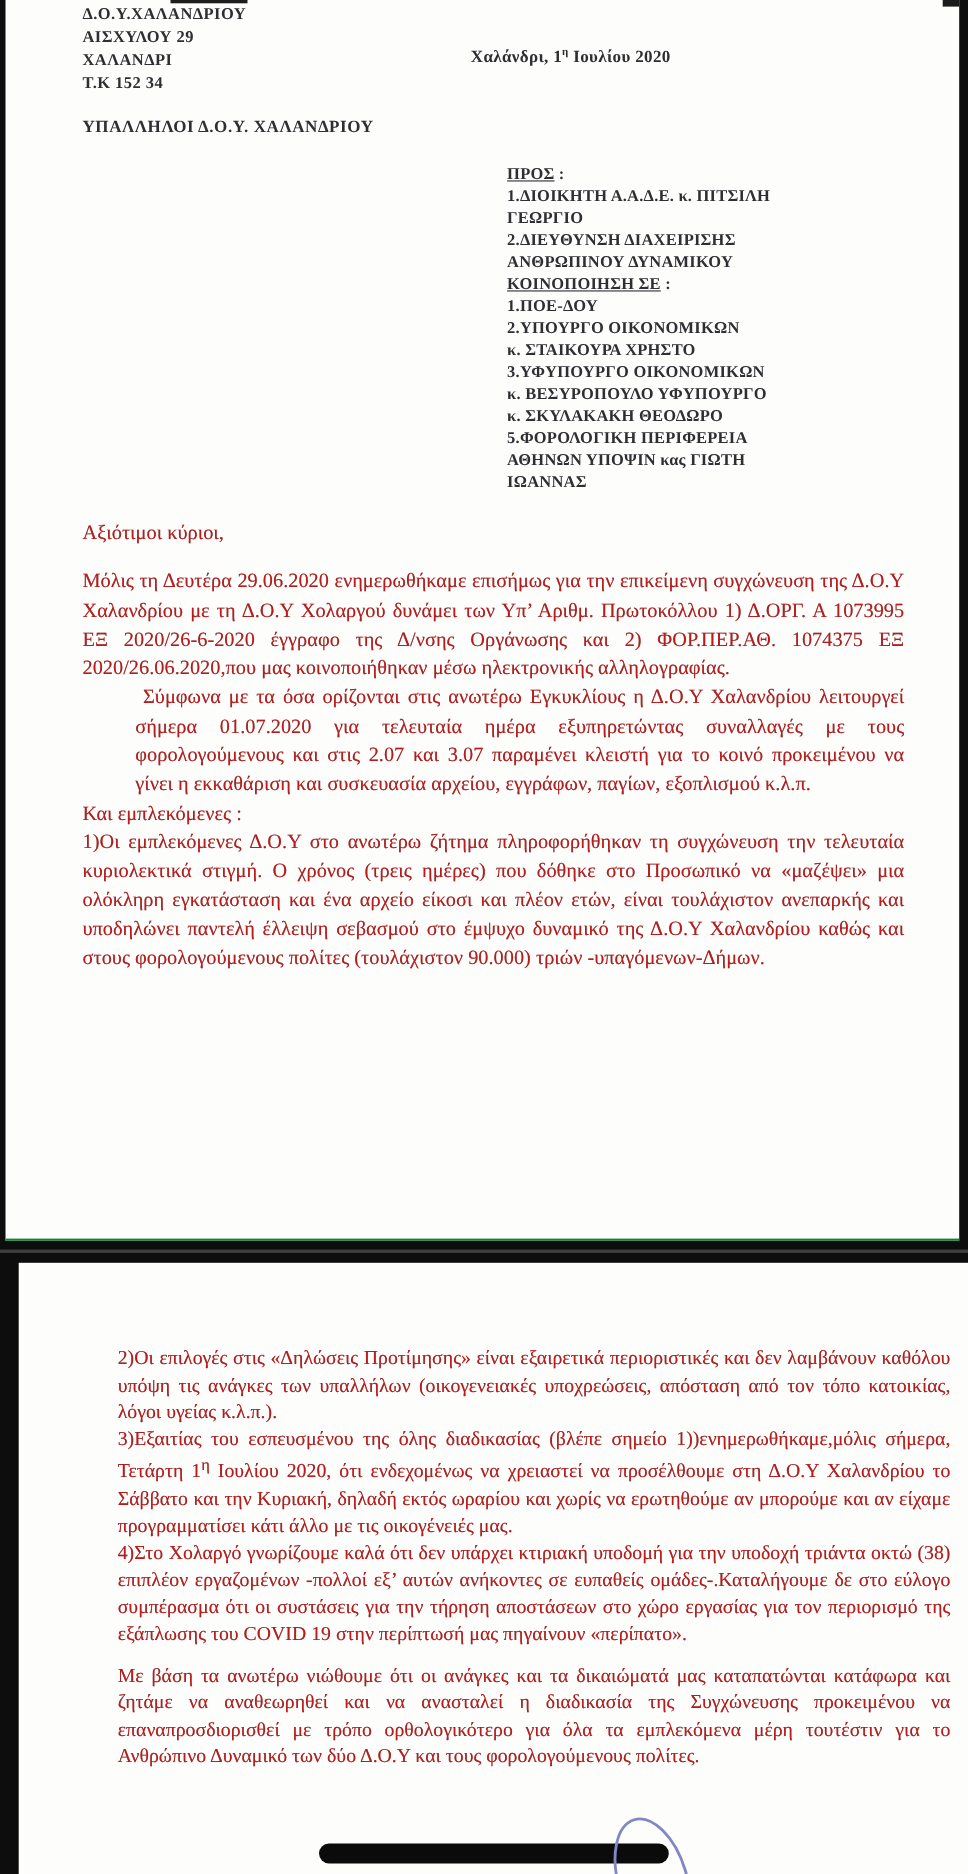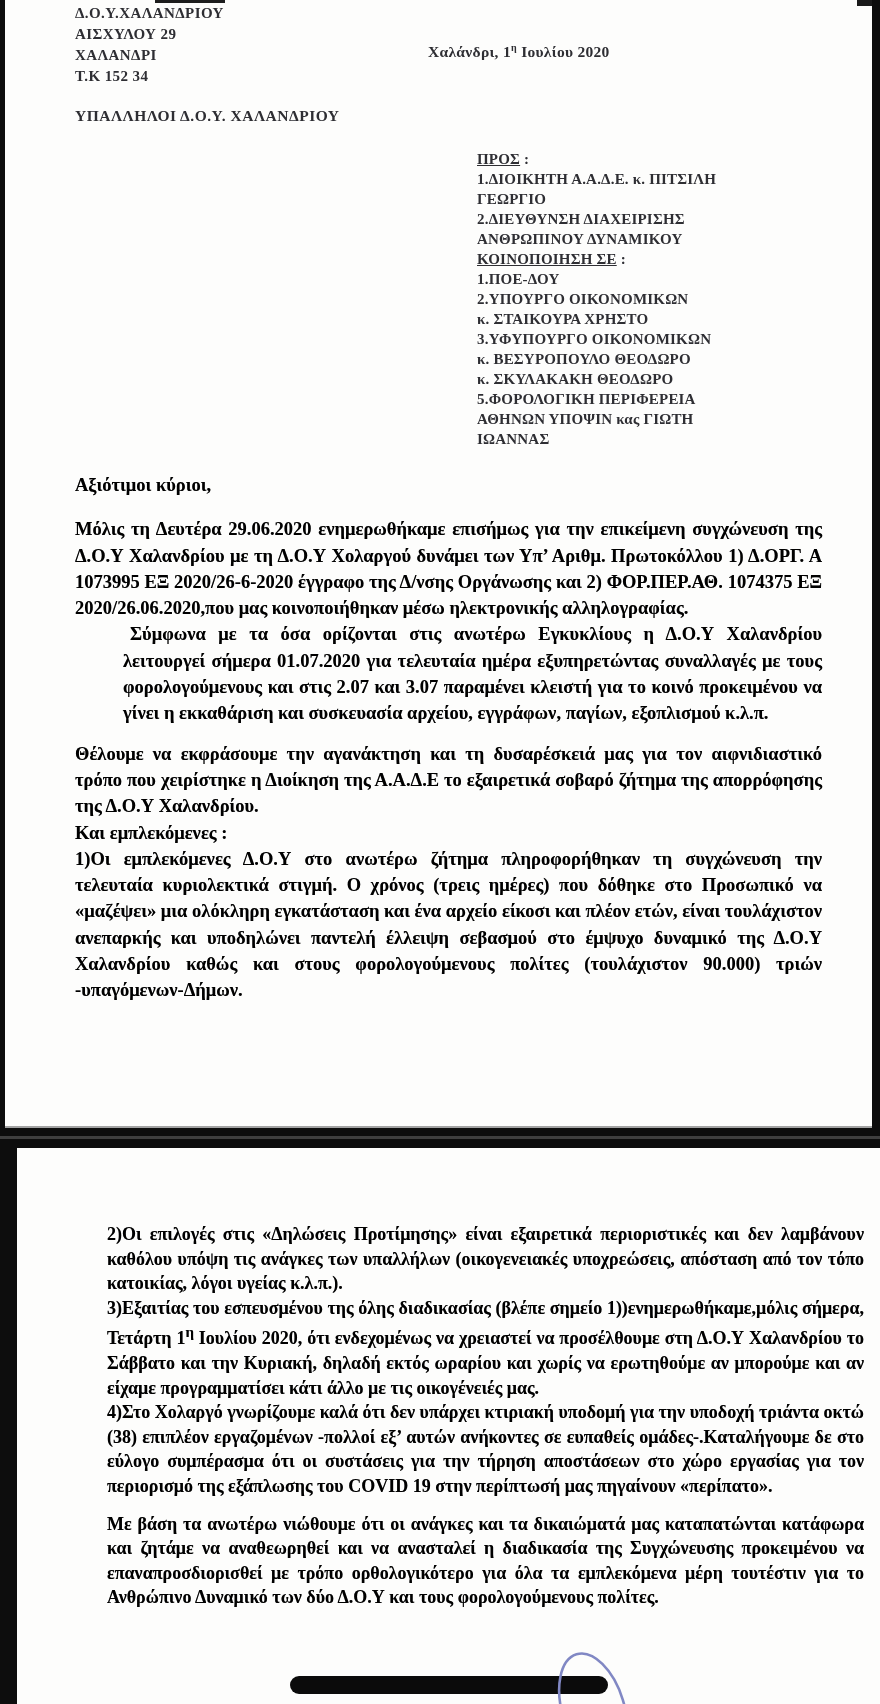--- a/index.html
+++ b/index.html
@@ -1,21 +1,21 @@
 <!DOCTYPE html>
 <html><head>
 <meta charset="utf-8">
 <style>
   html,body { margin:0; padding:0; background:#101010; }
   #canvas {
     position:relative; width:880px; height:1704px; overflow:hidden;
     background:#0d0d0d; font-family:"Liberation Serif", serif;
   }
   .photo { position:absolute; background:#fdfdfc; }
-  #photo1 { left:5px; top:0; width:867px; height:1126px; border-bottom:2px solid #a3a3a3; }
+  #photo1 { left:5px; top:0; width:867px; height:1126px; border-bottom:2px solid #15803d; }
   #photo2 { left:5px; top:1148px; width:867px; height:556px; overflow:hidden;margin-left:12px; }
   .seam-line { position:absolute; left:0; top:1136px; width:880px; height:3px; background:#3f3f3f; }
 
   .partial-underline { position:absolute; left:150px; top:0; width:70px; height:3px; background:#1d1d1d; }
   .corner-mark { position:absolute; right:0; top:0; width:15px; height:6px; background:#1a1a1a; }
 
   .sender {
     position:absolute; left:70px; top:3px;
     font-weight:bold; font-size:15px; line-height:21px;
     color:#2e2e33; letter-spacing:.4px;
@@ -23,30 +23,29 @@
   .dateline {
     position:absolute; left:423px; top:42px;
     font-weight:bold; font-size:15.5px; color:#2e2e33; letter-spacing:.3px;
   }
   .dateline sup { font-size:10px; }
   .emp-title {
     position:absolute; left:70px; top:107px;
     font-weight:bold; font-size:15.5px; color:#2e2e33; letter-spacing:.5px;
   }
   .recipients {
-    position:absolute; left:472px; top:149px; width:380px;
+    position:absolute; left:456px; top:149px; width:380px;
     font-weight:bold; font-size:15px; line-height:20px;
     color:#2e2e33; letter-spacing:.2px;
   }
   .recipients .u { text-decoration:underline; }
 
   .bodytext {
-    color:#000000; text-align:justify;
+    color:#b91c1c; text-align:justify;
     text-shadow:0 0 .4px rgba(40,40,40,.45);
-    font-weight:bold;
   }
   #body1 {
     position:absolute; left:70px; top:472px; width:747px;
     font-size:18.5px; line-height:26.3px;
   }
   #body1 .salutation { text-align:left; margin:0 0 18px 0; }
   .p { margin:0; }
   .p.indent { text-indent:7px;margin-left:48px; }
   .p.gap { margin-top:14px; }
 
@@ -86,32 +85,31 @@
       <div><span class="u">ΠΡΟΣ</span><span> :</span></div>
       <div>1.ΔΙΟΙΚΗΤΗ Α.Α.Δ.Ε. κ. ΠΙΤΣΙΛΗ</div>
       <div>ΓΕΩΡΓΙΟ</div>
       <div>2.ΔΙΕΥΘΥΝΣΗ ΔΙΑΧΕΙΡΙΣΗΣ</div>
       <div>ΑΝΘΡΩΠΙΝΟΥ ΔΥΝΑΜΙΚΟΥ</div>
       <div><span class="u">ΚΟΙΝΟΠΟΙΗΣΗ ΣΕ</span><span> :</span></div>
       <div>1.ΠΟΕ-ΔΟΥ</div>
       <div>2.ΥΠΟΥΡΓΟ ΟΙΚΟΝΟΜΙΚΩΝ</div>
       <div>κ. ΣΤΑΙΚΟΥΡΑ ΧΡΗΣΤΟ</div>
       <div>3.ΥΦΥΠΟΥΡΓΟ ΟΙΚΟΝΟΜΙΚΩΝ</div>
-      <div>κ. ΒΕΣΥΡΟΠΟΥΛΟ ΘΕΟΔΩΡΟ</div>
+      <div>κ. ΒΕΣΥΡΟΠΟΥΛΟ ΥΦΥΠΟΥΡΓΟ</div>
       <div>κ. ΣΚΥΛΑΚΑΚΗ ΘΕΟΔΩΡΟ</div>
       <div>5.ΦΟΡΟΛΟΓΙΚΗ ΠΕΡΙΦΕΡΕΙΑ</div>
       <div>ΑΘΗΝΩΝ ΥΠΟΨΙΝ κας ΓΙΩΤΗ</div>
       <div>ΙΩΑΝΝΑΣ</div>
     </div>
 
     <div class="bodytext" id="body1">
       <div class="salutation">Αξιότιμοι κύριοι,</div>
       <div class="p">Μόλις τη Δευτέρα 29.06.2020 ενημερωθήκαμε επισήμως για την επικείμενη συγχώνευση της Δ.Ο.Υ Χαλανδρίου με τη Δ.Ο.Υ Χολαργού δυνάμει των Υπ’ Αριθμ. Πρωτοκόλλου 1) Δ.ΟΡΓ. Α 1073995 ΕΞ 2020/26-6-2020 έγγραφο της Δ/νσης Οργάνωσης και 2) ΦΟΡ.ΠΕΡ.ΑΘ. 1074375 ΕΞ 2020/26.06.2020,που μας κοινοποιήθηκαν μέσω ηλεκτρονικής αλληλογραφίας.</div>
       <div class="p indent">Σύμφωνα με τα όσα ορίζονται στις ανωτέρω Εγκυκλίους η Δ.Ο.Υ Χαλανδρίου λειτουργεί σήμερα 01.07.2020 για τελευταία ημέρα εξυπηρετώντας συναλλαγές με τους φορολογούμενους και στις 2.07 και 3.07 παραμένει κλειστή για το κοινό προκειμένου να γίνει η εκκαθάριση και συσκευασία αρχείου, εγγράφων, παγίων, εξοπλισμού κ.λ.π.</div>
-      <div class="p gap">Θέλουμε να εκφράσουμε την αγανάκτηση και τη δυσαρέσκειά μας για τον αιφνιδιαστικό τρόπο που χειρίστηκε η Διοίκηση της Α.Α.Δ.Ε το εξαιρετικά σοβαρό ζήτημα της απορρόφησης της Δ.Ο.Υ Χαλανδρίου.</div>
       <div class="p">Και εμπλεκόμενες :</div>
       <div class="p">1)Οι εμπλεκόμενες Δ.Ο.Υ στο ανωτέρω ζήτημα πληροφορήθηκαν τη συγχώνευση την τελευταία κυριολεκτικά στιγμή. Ο χρόνος (τρεις ημέρες) που δόθηκε στο Προσωπικό να «μαζέψει» μια ολόκληρη εγκατάσταση και ένα αρχείο είκοσι και πλέον ετών, είναι τουλάχιστον ανεπαρκής και υποδηλώνει παντελή έλλειψη σεβασμού στο έμψυχο δυναμικό της Δ.Ο.Υ Χαλανδρίου καθώς και στους φορολογούμενους πολίτες (τουλάχιστον 90.000) τριών -υπαγόμενων-Δήμων.</div>
     </div>
   </div>
 
   <div class="seam-line"></div>
 
   <div class="photo" id="photo2">
     <div class="bodytext" id="body2">
       <div class="p">2)Οι επιλογές στις «Δηλώσεις Προτίμησης» είναι εξαιρετικά περιοριστικές και δεν λαμβάνουν καθόλου υπόψη τις ανάγκες των υπαλλήλων (οικογενειακές υποχρεώσεις, απόσταση από τον τόπο κατοικίας, λόγοι υγείας κ.λ.π.).</div>

